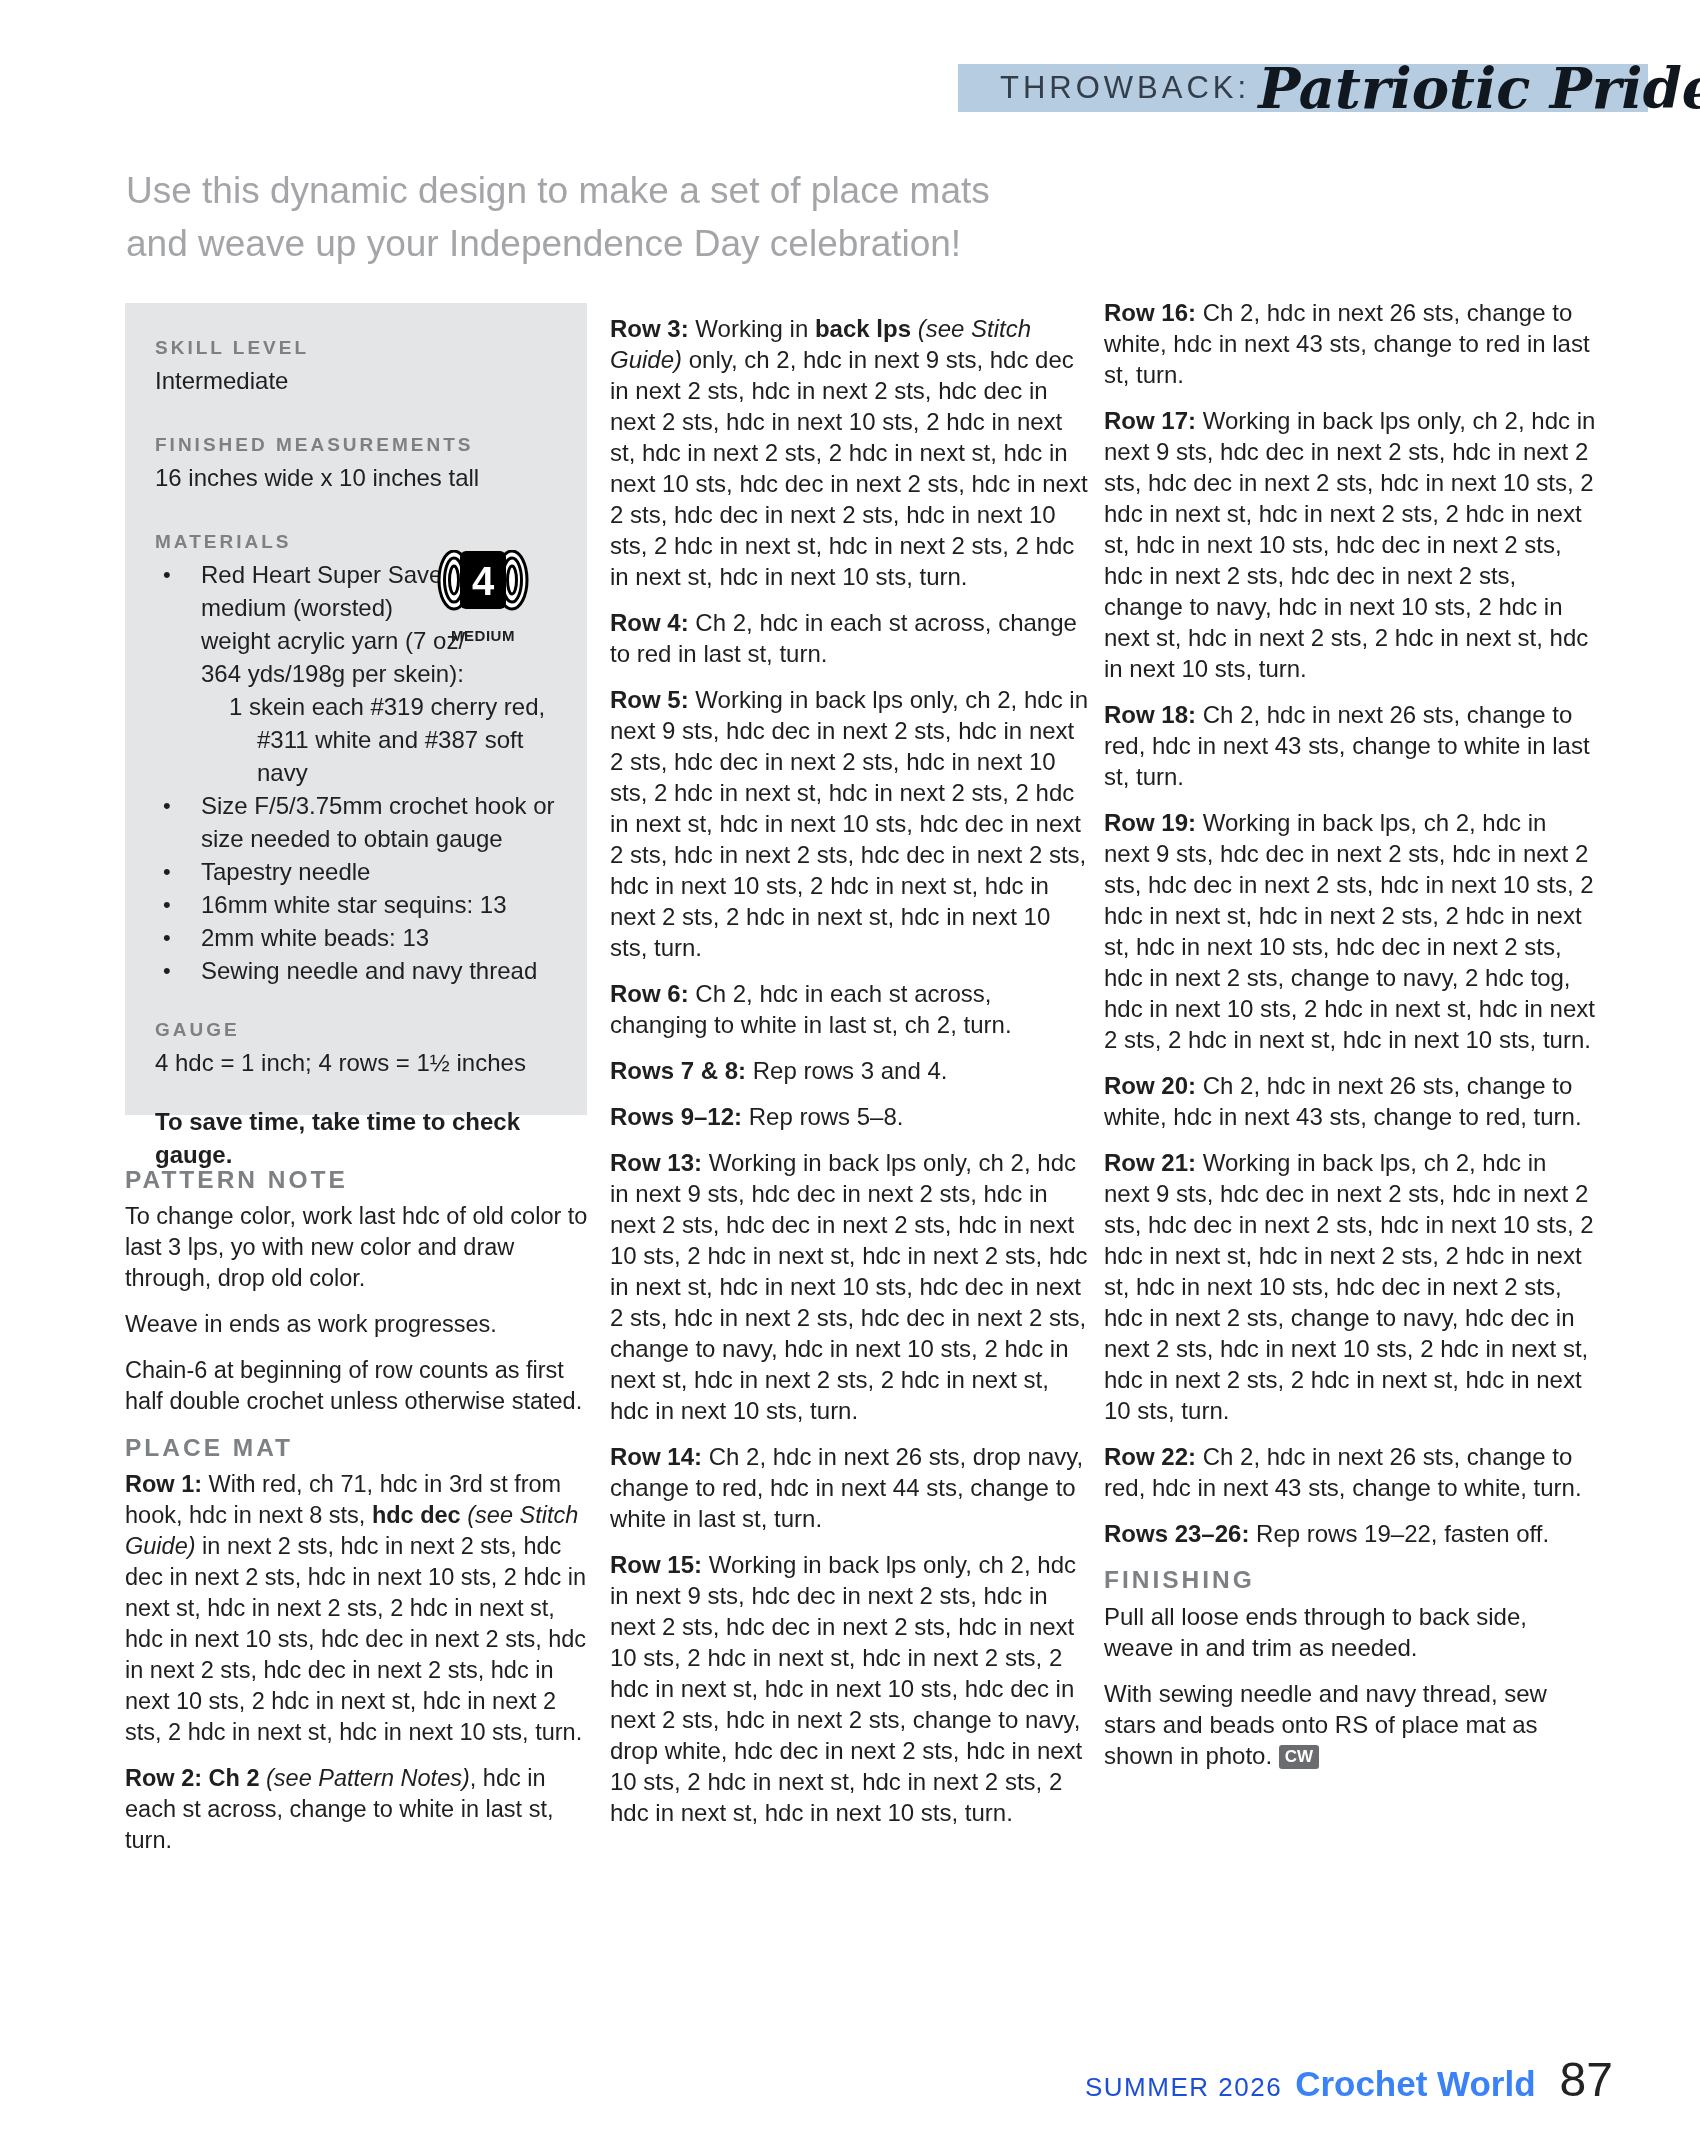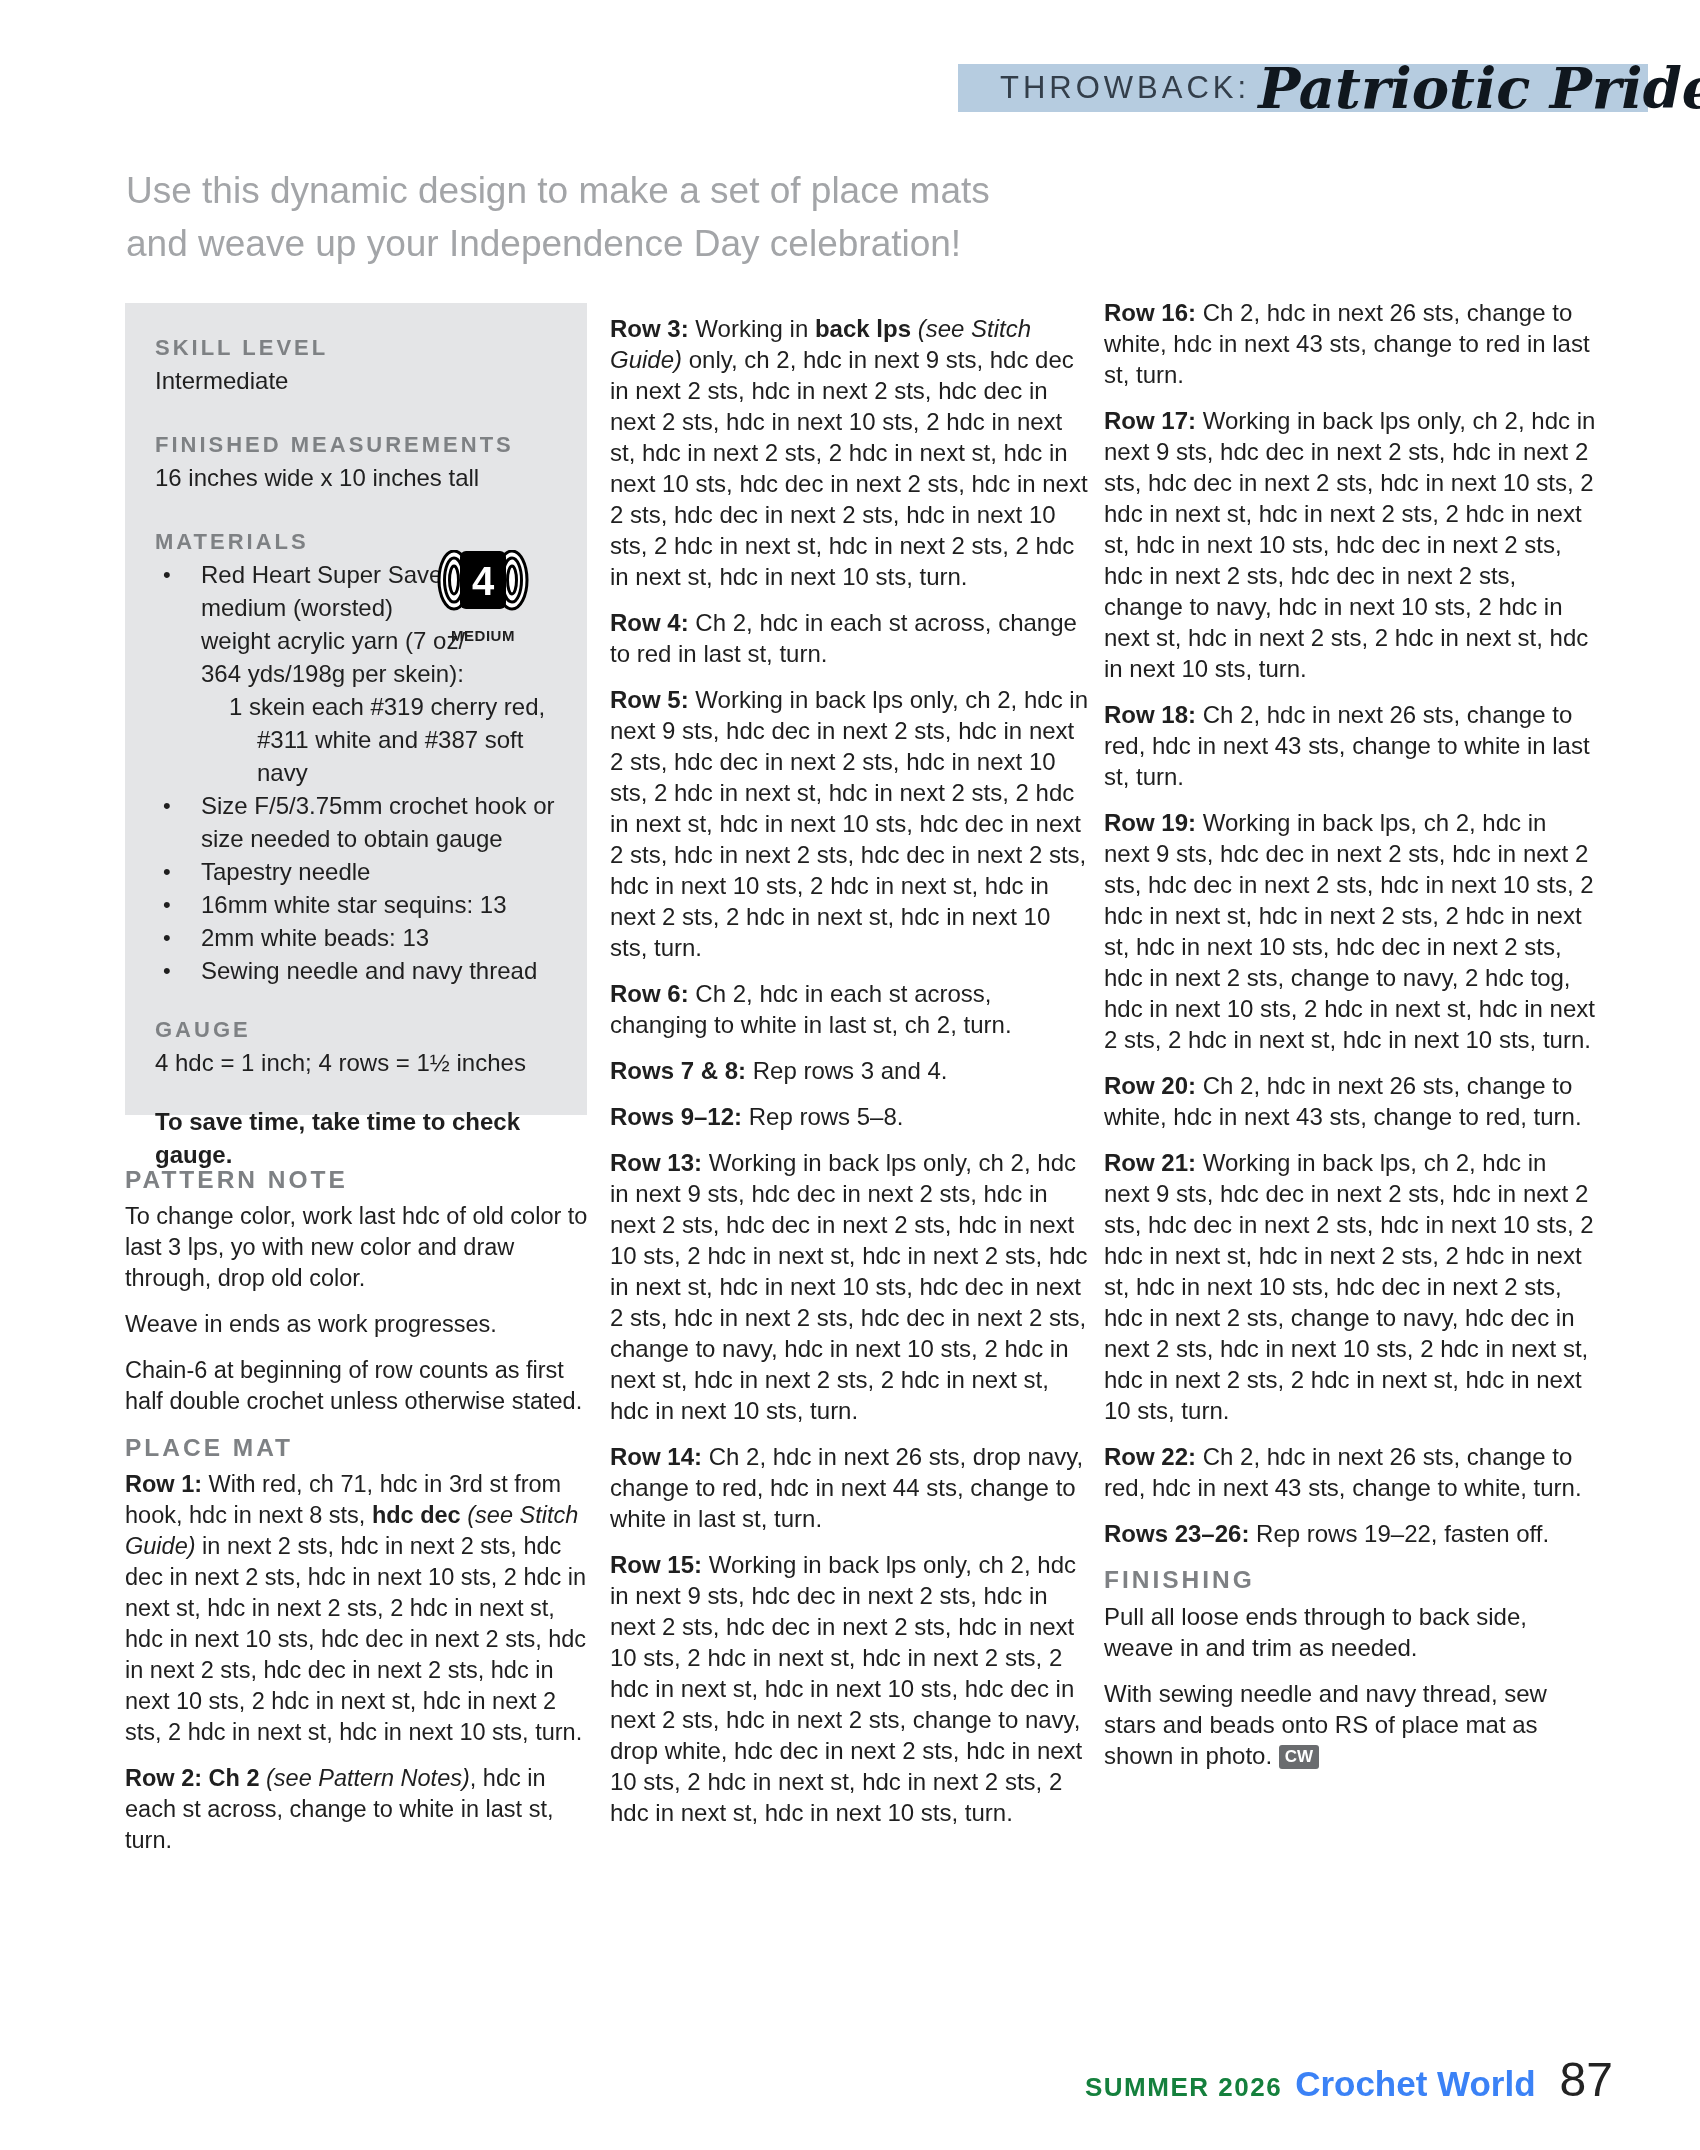--- a/index.html
+++ b/index.html
@@ -25,21 +25,21 @@
     position:absolute;left:126px;top:164px;
     font-size:37px;line-height:53px;color:#a3a5a8;font-weight:300;
   }
   
   .info-box{
     position:absolute;left:125px;top:303px;width:462px;height:812px;
     background:#e4e5e7;box-sizing:border-box;padding:28px 24px 0 30px;
     font-size:24px;line-height:33px;
   }
   .box-heading{
-    font-weight:bold;color:#7e8184;letter-spacing:3px;font-size:22px;
+    font-weight:bold;color:#7e8184;letter-spacing:3px;font-size:19px;
   }
   .box-section{margin-bottom:31px;}
   .bullet{display:flex;}
   .bullet-dot{flex:0 0 46px;padding-left:8px;box-sizing:border-box;font-size:22px;}
   .bullet-text{flex:1;}
   .sub-line-1{padding-left:28px;}
   .sub-line-2{padding-left:56px;}
   .gauge-note{margin-top:26px;font-weight:bold;}
   .yarn-icon-wrap{position:absolute;left:308px;top:247px;width:100px;text-align:center;}
   .yarn-label{font-size:15px;font-weight:bold;letter-spacing:0.5px;margin-top:-3px;}
@@ -53,21 +53,21 @@
     font-size:24.5px;font-weight:bold;color:#7e8184;letter-spacing:3px;margin:6px 0 6px;
   }
   .seg-b{font-weight:bold;}
   .seg-i{font-style:italic;}
   .cw-badge{
     display:inline-block;background:#6a6c6f;color:#ffffff;font-size:17px;font-weight:bold;
     padding:1px 6px 2px;border-radius:3px;line-height:21px;vertical-align:2px;
   }
   
   .footer{position:absolute;top:2052px;right:87px;display:flex;align-items:baseline;}
-  .footer-issue{font-size:26px;color:#15803d;letter-spacing:1.5px;font-weight:700;text-align:center;}
+  .footer-issue{font-size:26px;color:#1d4ed8;letter-spacing:1.5px;font-weight:400;text-align:center;}
   .footer-mag{font-size:35px;font-weight:bold;color:#3b82f6;margin-left:13px;}
   .footer-page{font-size:48px;color:#232323;margin-left:24px;font-weight:300;}
 </style>
 </head>
 <body>
 
 <div class="banner">
   <span class="banner-kicker">THROWBACK:</span>
   <span class="banner-title">Patriotic Pride</span>
 </div>

